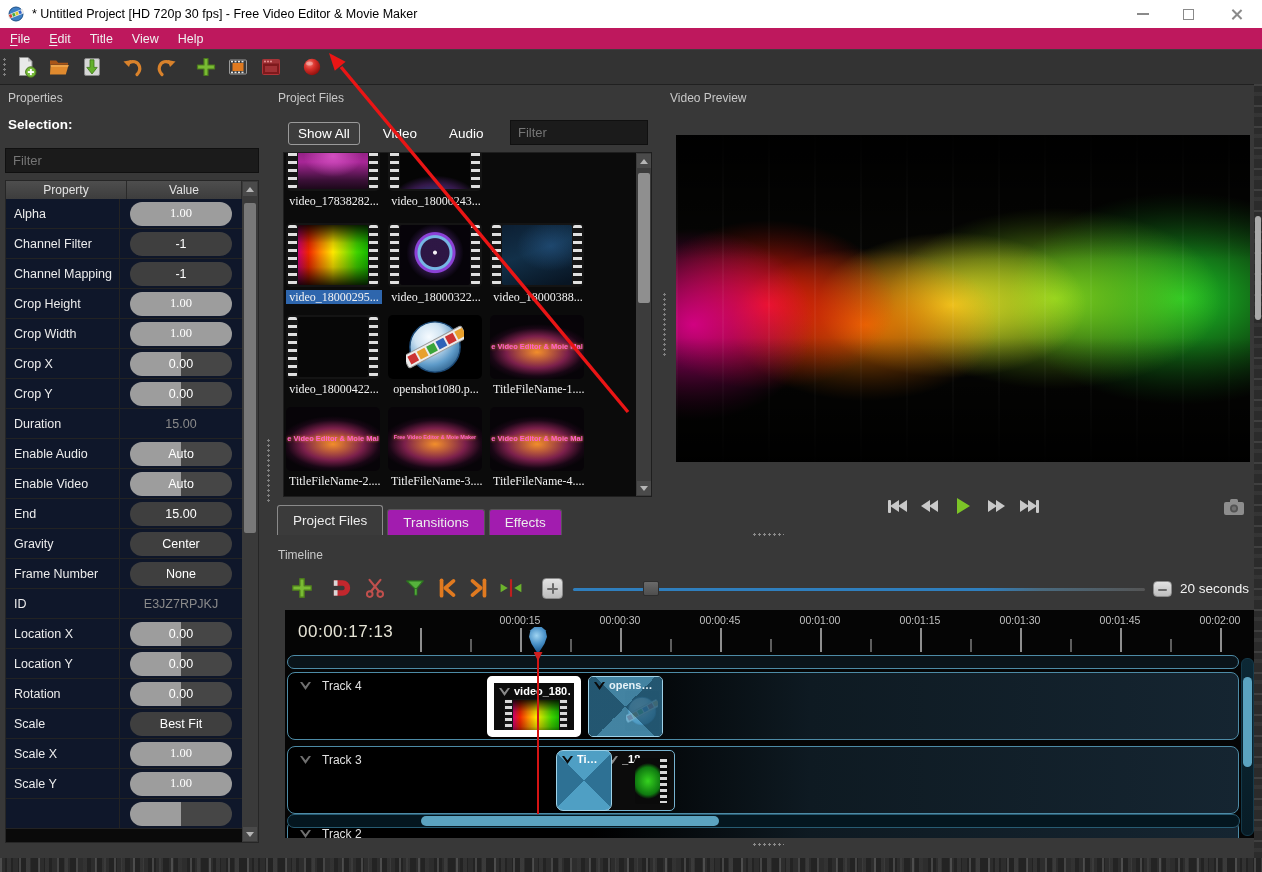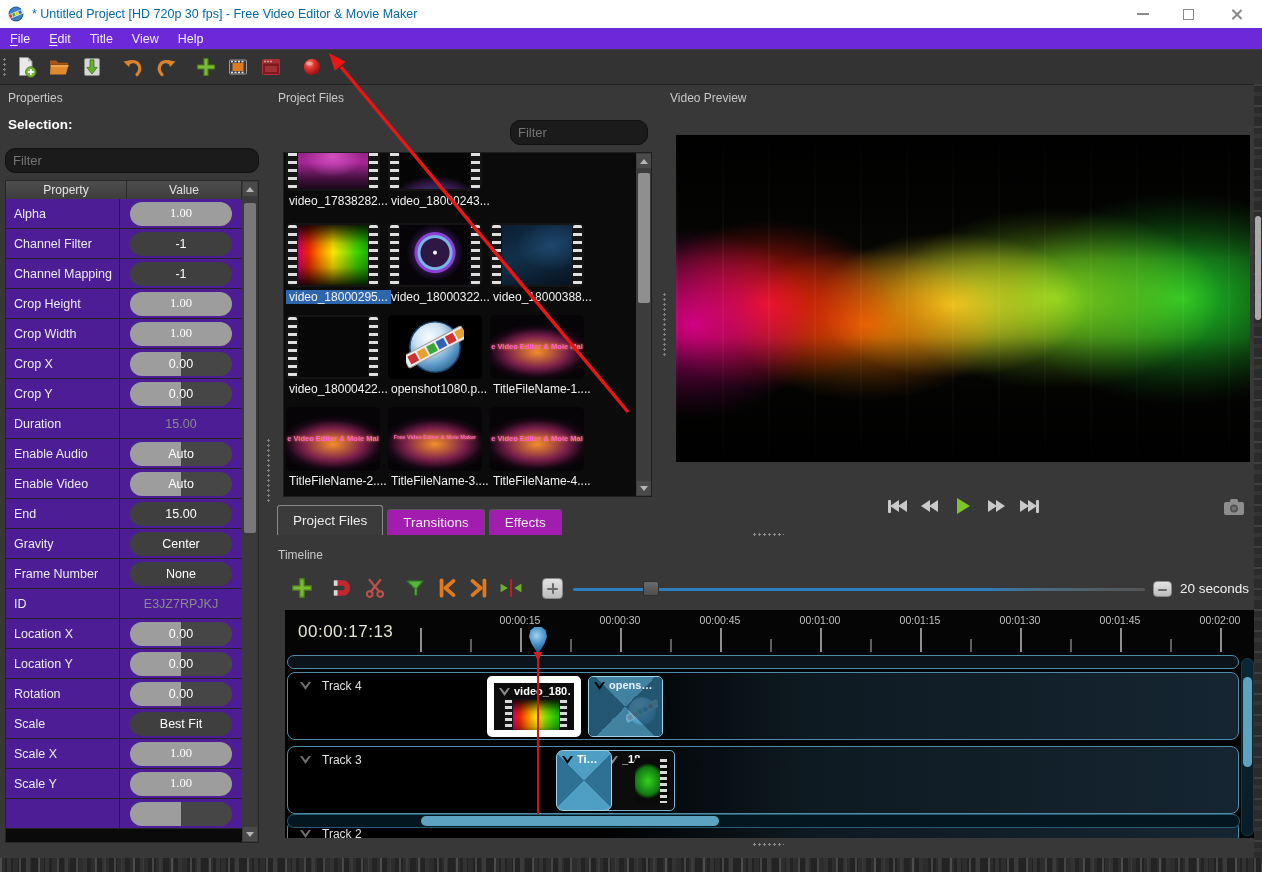--- a/index.html
+++ b/index.html
@@ -3,57 +3,57 @@
 <meta charset="utf-8">
 <style>
   html,body{margin:0;padding:0;}
   body{width:1262px;height:872px;overflow:hidden;position:relative;background:#383838;
        font-family:"Liberation Sans",sans-serif;-webkit-user-select:none;user-select:none;}
   #win{position:absolute;inset:0;}
 
   
   #titlebar{position:absolute;left:0;top:0;width:1262px;height:28px;background:#ffffff;}
   #appicon{position:absolute;left:8px;top:6px;width:16px;height:16px;}
-  #title{position:absolute;left:32px;top:0;height:28px;line-height:28px;font-size:12.5px;color:#0369a1;white-space:nowrap;}
+  #title{position:absolute;left:32px;top:0;height:28px;line-height:28px;font-size:12.5px;color:#000000;white-space:nowrap;}
   .wbtn{position:absolute;top:0;width:32px;height:28px;display:flex;align-items:center;justify-content:center;cursor:default;}
   #btn-min{left:1127px}#btn-max{left:1172px}#btn-close{left:1220px}
   .g-min{width:12px;height:2px;background:#8a8a8a;}
   .g-max{width:11px;height:11px;border:1.5px solid #8a8a8a;box-sizing:border-box;}
   .g-close{position:relative;width:13px;height:13px;}
   .g-close::before,.g-close::after{content:"";position:absolute;left:6px;top:0;width:1.8px;height:13px;background:#8a8a8a;}
   .g-close::before{transform:rotate(45deg);} .g-close::after{transform:rotate(-45deg);}
 
   
-  #menubar{position:absolute;left:0;top:28px;width:1262px;height:22px;background:#6d28d9;display:flex;align-items:center;gap:19px;padding-left:10px;box-sizing:border-box;border-bottom:1px solid #3e3e3e;}
+  #menubar{position:absolute;left:0;top:28px;width:1262px;height:22px;background:#be185d;display:flex;align-items:center;gap:19px;padding-left:10px;box-sizing:border-box;border-bottom:1px solid #3e3e3e;}
   .mitem{color:#f0f0f0;font-size:12.5px;}
   .mitem u{text-decoration:underline;text-underline-offset:2px;}
 
   
   #toolbar{position:absolute;left:0;top:50px;width:1262px;height:34px;background:#333333;border-bottom:1px solid #202020;}
   .tbbtn{position:absolute;top:4px;width:26px;height:26px;display:flex;align-items:center;justify-content:center;}
   .tbbtn svg{width:22px;height:22px;display:block;}
   .dots-v{position:absolute;width:5px;background-image:radial-gradient(circle,#808080 1px,transparent 1.4px);background-size:5px 5px;}
   .dots-h{position:absolute;height:5px;background-image:radial-gradient(circle,#8a8a8a 1px,transparent 1.4px);background-size:5px 5px;}
 
   .plabel{position:absolute;color:#c8c8c8;font-size:12px;}
 
   
   #sel-label{position:absolute;left:8px;top:117px;font-size:13.5px;font-weight:bold;color:#ffffff;}
   #sel-dd{position:absolute;left:84px;top:113px;width:176px;height:26px;background:#1d1d1d;border:1px solid #4a4a4a;box-sizing:border-box;color:#f2f2f2;font-size:12.5px;line-height:24px;padding-left:6px;}
   #sel-caret{position:absolute;right:6px;top:10px;width:0;height:0;border-left:4.5px solid transparent;border-right:4.5px solid transparent;border-top:5px solid #9a9a9a;}
-  .filterbox{position:absolute;background:#1b1b1b;border:1px solid #101010;color:#e8e8e8;font-size:13px;padding:0 7px;box-sizing:border-box;border-radius:10px;outline:none;}
+  .filterbox{position:absolute;background:#1b1b1b;border:1px solid #101010;color:#e8e8e8;font-size:13px;padding:0 7px;box-sizing:border-box;border-radius:0;outline:none;}
   .filterbox::placeholder{color:#757575;}
   #props-filter{left:5px;top:148px;width:254px;height:25px;}
 
   #ptable{position:absolute;left:5px;top:180px;width:254px;height:663px;background:#0a0a0a;border:1px solid #262626;box-sizing:border-box;overflow:hidden;}
   #phead{position:absolute;left:0;top:0;right:16px;height:18px;display:flex;}
   .phcell{background:linear-gradient(#4e4e4e,#3d3d3d);color:#e2e2e2;font-size:12px;display:flex;align-items:center;justify-content:center;border-right:1px solid #2a2a2a;box-sizing:border-box;}
   #phead .c1{width:121px;} #phead .c2{flex:1;}
   #prows{position:absolute;left:0;top:18px;right:16px;bottom:0;overflow:hidden;}
-  .prow{position:relative;height:30px;border-bottom:1px solid #232323;display:flex;align-items:flex-end;background:#4c1d95;box-sizing:border-box;}
+  .prow{position:relative;height:30px;border-bottom:1px solid #232323;display:flex;align-items:flex-end;background:#0f172a;box-sizing:border-box;}
   .pname{flex:0 0 114px;padding-left:8px;color:#ececec;font-size:12.5px;border-right:1px solid #232323;height:100%;display:flex;align-items:center;box-sizing:border-box;}
   .pval{flex:1;display:flex;align-items:center;justify-content:center;height:100%;}
   .pill{width:102px;height:24px;border-radius:12px;display:flex;align-items:center;justify-content:center;color:#ffffff;font-size:12.5px;}
   .pill.full{background:#9d9d9d;font-family:Liberation Serif, serif;}
   .pill.dark{background:#3f3f3f;}
   .pill.half{background:linear-gradient(90deg,#9d9d9d 0 50%,#464646 50%);}
   .pplain{color:#8a8a8a;font-size:12.5px;}
   .vscroll{position:absolute;right:0;top:0;bottom:0;width:16px;background:#3a3a3a;}
   .sarr{position:absolute;left:1px;width:14px;height:14px;background:#4a4a4a;display:flex;align-items:center;justify-content:center;}
   .sarr.up{top:1px}.sarr.down{bottom:1px}
@@ -67,21 +67,21 @@
   .fbtn.active{border:1px solid #9a9a9a;border-radius:3px;background:#3d3d3d;}
   #files-filter{left:510px;top:120px;width:138px;height:25px;}
   #fgrid{position:absolute;left:283px;top:152px;width:369px;height:345px;background:#0b0b0b;border:1px solid #1e1e1e;box-sizing:border-box;overflow:hidden;}
   .fitem{position:absolute;width:96px;}
   .fthumb{position:relative;width:94px;height:64px;border-radius:5px;overflow:hidden;background:#000;}
   .fthumb.film{background:#141414;}
   .fthumb.film::before,.fthumb.film::after{content:"";position:absolute;top:2px;bottom:2px;width:9px;background:repeating-linear-gradient(180deg,#e0e0e0 0 3.5px,#161616 3.5px 8px);border-radius:2px;z-index:2;}
   .fthumb.film::before{left:2px}.fthumb.film::after{right:2px}
   .finner{position:absolute;left:12px;right:12px;top:2px;bottom:2px;border-radius:2px;overflow:hidden;}
   .fcap{margin-top:3px;text-align:center;font-size:12px;color:#f2f2f2;white-space:nowrap;}
-  .fcap span{padding:0 3px;}
+  .fcap span{padding:0 3px;font-family:Liberation Serif, serif;}
   .fcap.sel span{background:#2e66ad;}
   .ovl{position:absolute;left:0;right:0;text-align:center;font-weight:bold;z-index:3;white-space:nowrap;}
   .t-title .ovl{top:42%;font-size:7.5px;color:#ff5fd0;text-shadow:0 0 3px #ff9a30;}
   .t-title .ovl.small{font-size:5.5px;}
   .t-concert{background:radial-gradient(ellipse 60% 50% at 50% 45%,rgba(225,90,205,.8),transparent 70%),linear-gradient(180deg,#30102c 0%,#86207a 30%,#a82697 55%,#3c1038 85%,#1c081a 100%);}
   .t-corsair{background:radial-gradient(ellipse 90% 70% at 50% 130%,rgba(70,140,255,.75),rgba(140,60,200,.35) 55%,transparent 75%),#050505;}
   .t-kdrew{background:radial-gradient(ellipse 80% 40% at 50% -10%,rgba(60,180,200,.4),transparent 70%),#040406;}
   .t-rainbow{background:linear-gradient(180deg,rgba(0,0,0,.85) 0%,rgba(0,0,0,.15) 30%,rgba(0,0,0,0) 45%,rgba(0,0,0,.2) 70%,rgba(0,0,0,.85) 100%),linear-gradient(90deg,#cf0070 0%,#f02500 15%,#ff8800 32%,#ffe800 50%,#a8e000 66%,#3fd400 84%,#17b800 100%);}
   .t-ring{background:radial-gradient(circle at 50% 46%,rgba(255,255,255,.95) 0 1.5px,transparent 2.5px),radial-gradient(circle at 50% 46%,transparent 0 14px,rgba(130,210,255,.85) 15px 17px,rgba(150,70,230,.9) 18px 20px,transparent 21px),radial-gradient(circle at 50% 46%,rgba(120,60,180,.35) 0 40%,transparent 60%),#060309;}
   .t-darkblue{background:radial-gradient(ellipse 70% 60% at 70% 35%,rgba(40,90,140,.55),transparent 70%),linear-gradient(160deg,#0c1f33 0%,#123049 45%,#081523 95%);}
@@ -456,20 +456,26 @@
           <div class="tri-up"></div>
         </div>
       <div class="sthumb" style="top:22px;height:330px;"></div>
       <div class="sarr down">
           <div class="tri-dn"></div>
         </div>
     </div>
   </div>
 
   <span class="plabel" style="left:278px;top:91px;">Project Files</span>
+  <div id="fbtns">
+      <div class="fbtn active">Show All</div>
+      <div class="fbtn">Video</div>
+      <div class="fbtn">Audio</div>
+      <div class="fbtn">Image</div>
+    </div>
   <input id="files-filter" class="filterbox" style="position: absolute;" readonly="" placeholder="Filter">
   <div id="fgrid">
     <div class="vscroll" style="width:15px;background:#3c3c3c;">
       <div class="sarr up">
           <div class="tri-up"></div>
         </div>
       <div class="sthumb" style="top:20px;height:130px;background:#8f8f8f;"></div>
       <div class="sarr down">
           <div class="tri-dn"></div>
         </div>

